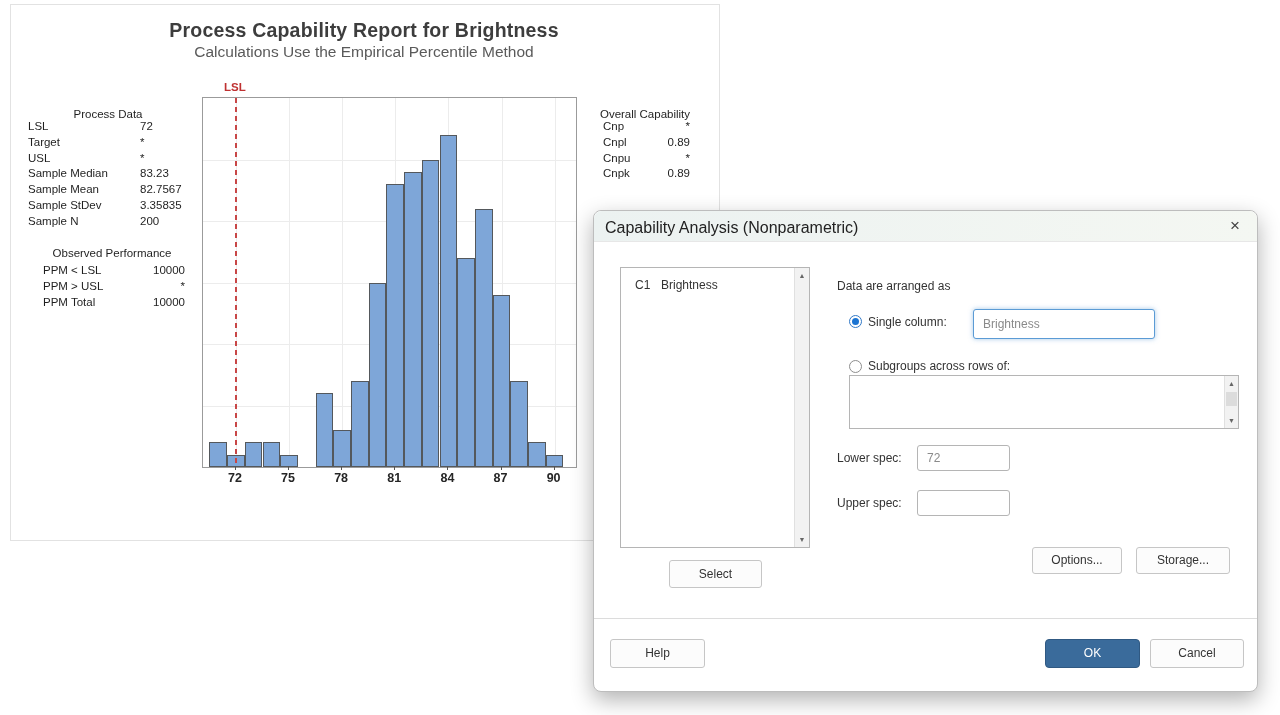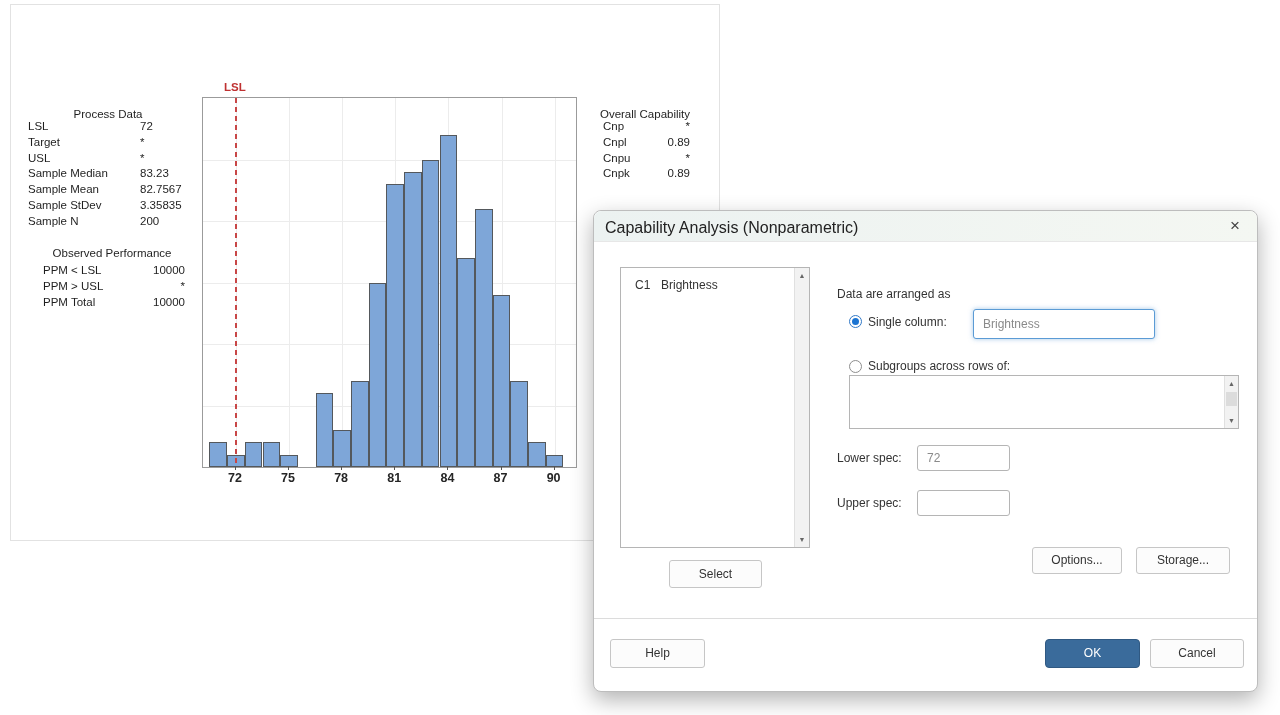--- a/index.html
+++ b/index.html
@@ -91,20 +91,22 @@
   .subbox .sbar{width:13px;}
   .thumb{position:absolute;left:1px;right:1px;top:16px;height:14px;background:#dcdcdc;}
 </style>
 </head>
 <body>
 
 <div id="root">
 
   <div class="report"></div>
 
+  <div class="rtitle">Process Capability Report for Brightness</div>
+  <div class="rsub">Calculations Use the Empirical Percentile Method</div>
 
   <div class="shead" style="left:28px;top:108px;width:160px;">Process Data</div>
   <div class="srows rows-process" style="left:28px;top:119px;width:160px;">
       <div class="srow">
         <span class="sl">LSL</span>
         <span class="sv">72</span>
       </div>
       <div class="srow">
         <span class="sl">Target</span>
         <span class="sv">*</span>
@@ -232,21 +234,21 @@
         <span class="li-n">Brightness</span>
       </div>
       <div class="sbar">
         <div class="sbtn up">▲</div>
         <div class="sbtn dn">▼</div>
       </div>
     </div>
 
     <div class="btn btn-select">Select</div>
 
-    <div class="dlabel" style="left:243px;top:76px;text-align:center;">Data are arranged as</div>
+    <div class="dlabel" style="left:243px;top:68px;text-align:center;">Data are arranged as</div>
 
     <span class="radio sel" style="left:255px;top:104px;">
         <span class="dot"></span>
       </span>
     <div class="dlabel" style="left:274px;top:104px;">Single column:</div>
     <input class="txt focused in-single" value="Brightness" style="">
 
     <span class="radio" style="left:255px;top:149px;"></span>
     <div class="dlabel" style="left:274px;top:148px;">Subgroups across rows of:</div>
 

